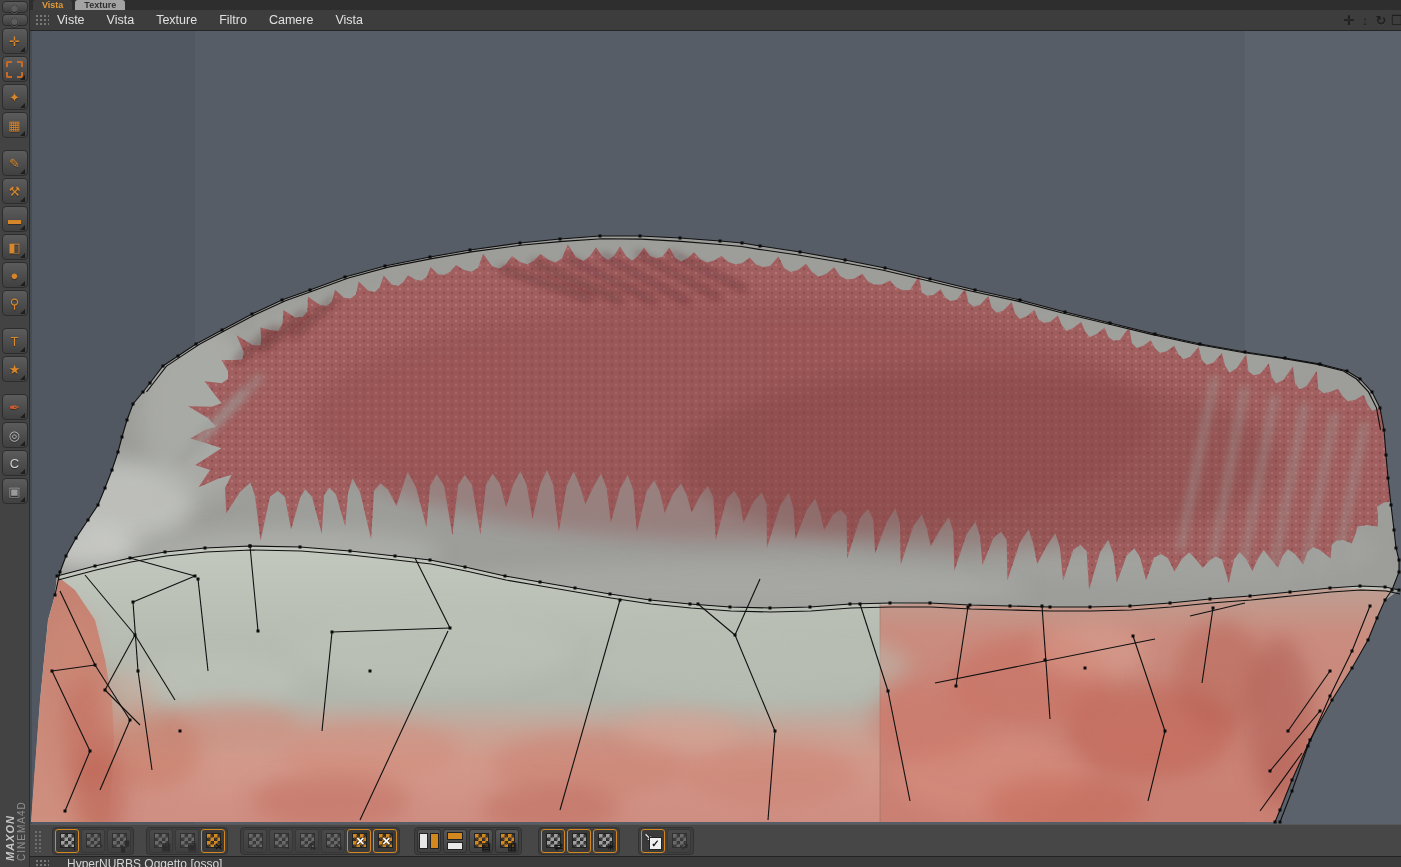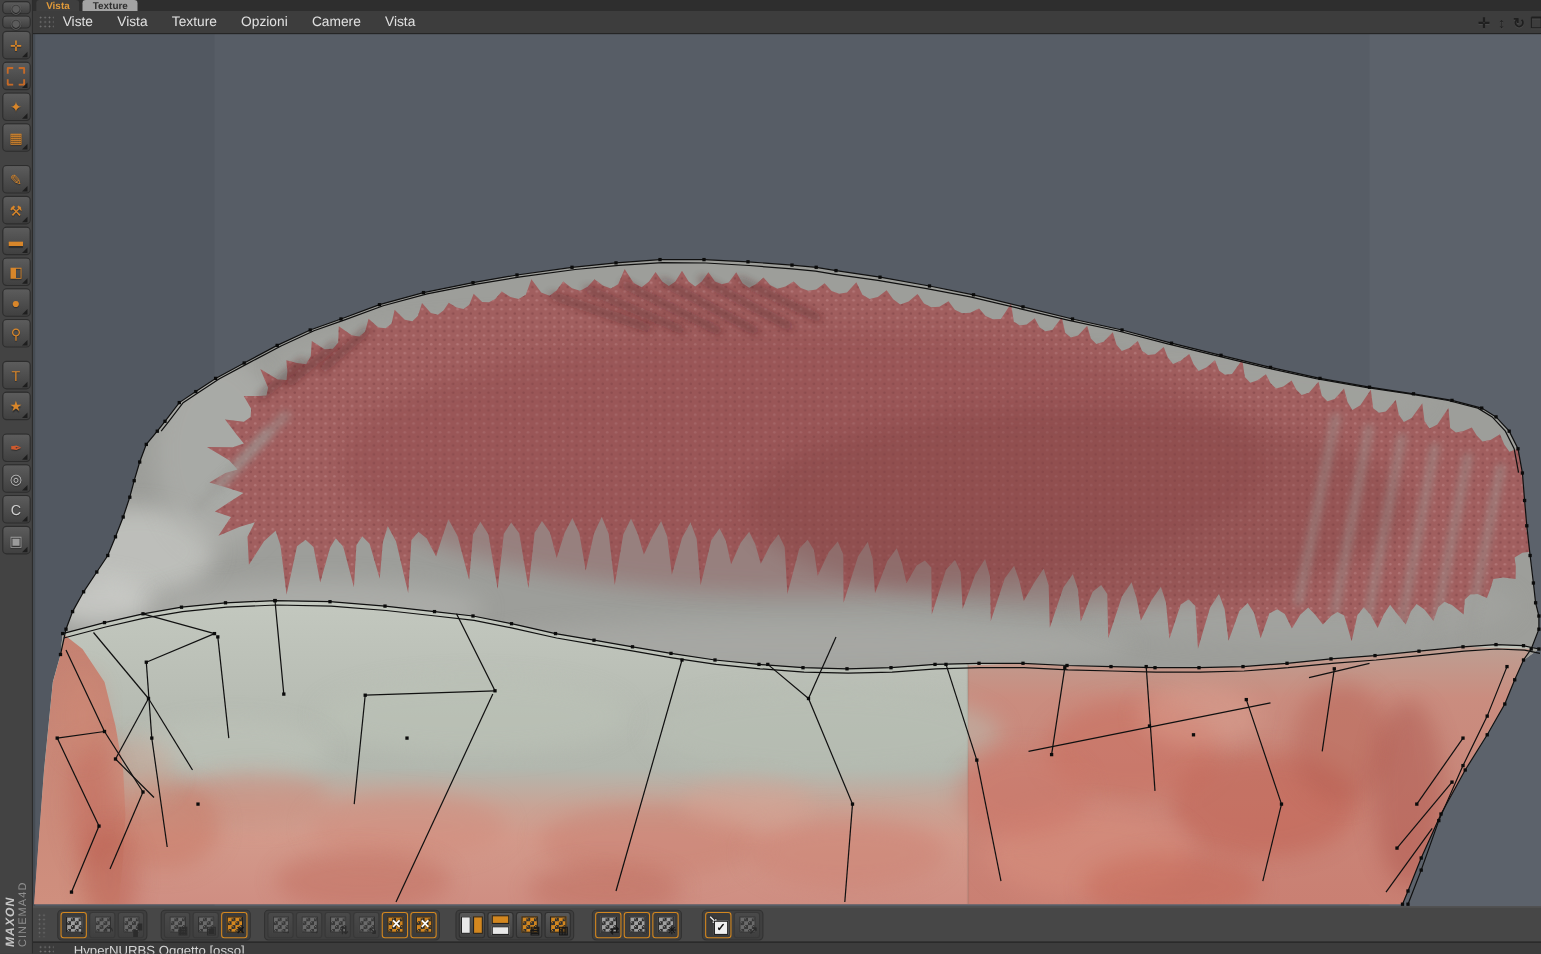--- a/index.html
+++ b/index.html
@@ -154,21 +154,21 @@
       <div class="tab active">Vista</div>
       <div class="tab inactive">Texture</div>
     </div>
 
   <div class="menubar">
     <div class="grip"></div>
     <div class="menu-items" style="display:flex;align-items:flex-end;">
         <div class="menu-item">Viste</div>
         <div class="menu-item">Vista</div>
         <div class="menu-item">Texture</div>
-        <div class="menu-item">Opzioni</div>
+        <div class="menu-item">Filtro</div>
         <div class="menu-item">Camere</div>
         <div class="menu-item">Vista</div>
       </div>
     <div class="nav-icons">
         <div class="nav-ic">✛</div>
         <div class="nav-ic">↕</div>
         <div class="nav-ic">↻</div>
         <div class="nav-ic">❐</div>
       </div>
   </div>

